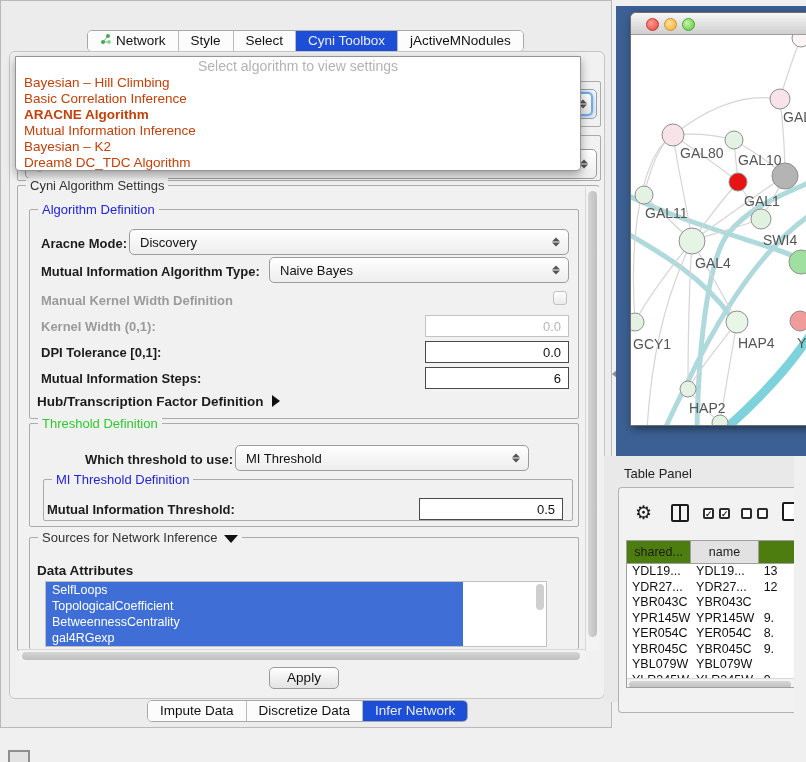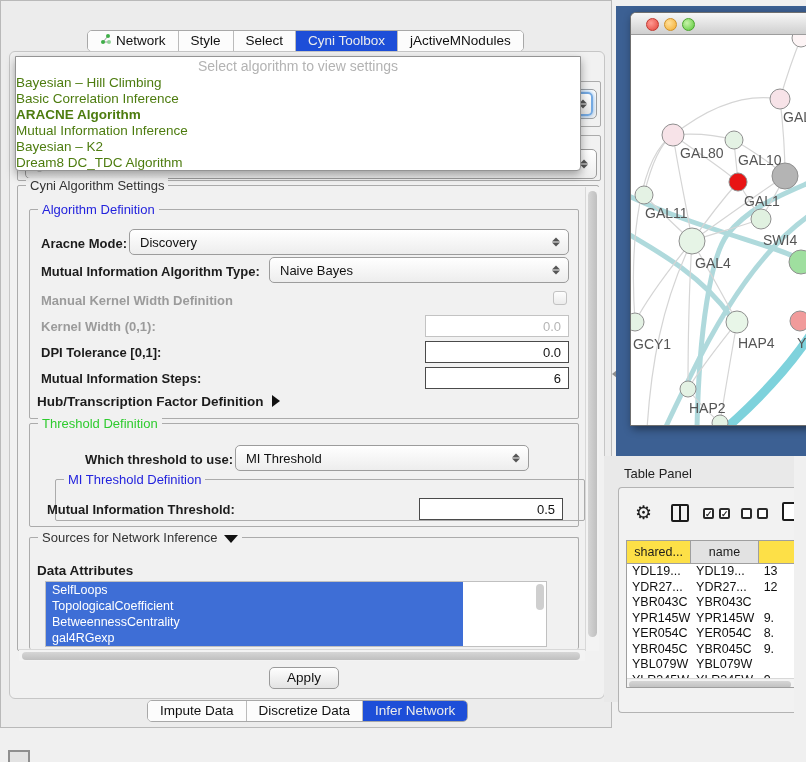--- a/index.html
+++ b/index.html
@@ -38,21 +38,21 @@
   .field { position:absolute; background:#fff; font-size:13px; display:flex; align-items:center; justify-content:flex-end; padding:0 7px; }
   .field.en { border:1px solid #4a4a4a; color:#111; }
   .field.dis { border:1px solid #c3c3c3; color:#b5b5b5; }
   .cb { position:absolute; width:14px; height:14px; border:1px solid #c2c2c2; border-radius:3px; background:linear-gradient(#fdfdfd,#ebebeb); }
 
   .tri-right { display:inline-block; width:0; height:0; border-top:6px solid transparent; border-bottom:6px solid transparent; border-left:8px solid #111; margin-left:8px; vertical-align:-1px; }
   .tri-down { display:inline-block; width:0; height:0; border-left:7px solid transparent; border-right:7px solid transparent; border-top:8px solid #111; margin-left:6px; vertical-align:-1px; }
 
   #algo-dropdown { left:14px; top:55px; width:566px; height:115px; background:#fff; border:1px solid #949494; border-radius:0 0 4px 4px; box-shadow:0 4px 10px rgba(0,0,0,.35); z-index:50; }
   #dd-placeholder { width:100%; text-align:center; font-size:14px; color:#b3b3b3; line-height:18px; }
-  .dd-item { padding:0 0; font-size:13.5px; line-height:16px; color:#4d7c0f; white-space:nowrap; }
+  .dd-item { padding:0 8px; font-size:13.5px; line-height:16px; color:#c2410c; white-space:nowrap; }
   .dd-item.bold { font-weight:bold; }
 
   .list { position:absolute; background:#fff; border:1px solid #c0c0c0; }
   .list-item { height:16px; line-height:16px; font-size:12.5px; color:#fff; background:#3e6ed6; padding:0 6px; width:417px; }
   .list-vthumb { position:absolute; right:2px; top:2px; width:8px; height:26px; background:#cfcfcf; border-radius:4px; }
 
   .scroll-v { position:absolute; background:#f3f3f3; border-left:1px solid #d8d8d8; }
   .scroll-h { position:absolute; background:#f3f3f3; border-top:1px solid #d8d8d8; }
   .thumb { position:absolute; background:linear-gradient(90deg,#d6d6d6,#bfbfbf); border-radius:5px; }
   .thumb-h { position:absolute; background:linear-gradient(#d6d6d6,#bfbfbf); border-radius:5px; }
@@ -75,21 +75,21 @@
   .colicon { position:absolute; width:18px; height:18px; border:2px solid #1b1b1b; border-radius:2px; }
   .colicon i { position:absolute; left:6px; top:0; width:2px; height:100%; background:#1b1b1b; }
   .cbx { position:absolute; width:11px; height:11px; border:2px solid #2a2a2a; border-radius:2px; font-size:9px; line-height:8px; text-align:center; color:#2a2a2a; font-weight:bold; background:#fff; }
   .docicon { position:absolute; width:16px; height:19px; border:2px solid #1b1b1b; border-radius:2px; background:#fff; }
 
   .trow { display:flex; height:15.5px;align-items:center; }
   .tcell { font-size:12.5px; line-height:15.5px; padding-left:5px; color:#101010; overflow:hidden; white-space:nowrap; }
   .c1 { width:71px; } .c2 { width:75px; } .c3 { width:40px; }
   .thead { display:flex; height:23px; border-bottom:1px solid #9f9f9f; }
   .hcell { font-size:12.5px; line-height:22px; text-align:center; border-right:1px solid #9f9f9f; overflow:hidden; white-space:nowrap; }
-  .hcell.blue { background:#fde047; } .hcell.gray { background:#e2e2e2; }
+  .hcell.blue { background:#4d7c0f; } .hcell.gray { background:#e2e2e2; }
 
   #mini-icon { left:8px; top:750px; width:22px; height:14px; border:2px solid #8f8f8f; background:#e3e3e3; }
   svg text { font-family:"Liberation Sans", sans-serif; }
 </style>
 </head>
 <body>
 
 <div class="abs" id="cp">
 
   <div class="abs tabbar" style="left:86px; top:29px;">
@@ -189,21 +189,21 @@
     <span class="gt green">Threshold Definition</span>
   </div>
   <div class="lbl" style="left:84px; top:451px;">Which threshold to use:</div>
   <div class="combo" style="left:234px; top:444px; width:294px; height:26px;">
     <span>MI Threshold</span>
     <span class="spin">
         <i class="up"></i>
         <i class="dn"></i>
       </span>
   </div>
-  <div class="group" style="left:54px; top:478px; width:530px; height:42px;text-align:center;">
+  <div class="group" style="left:42px; top:478px; width:530px; height:42px;text-align:center;">
     <span class="gt blue">MI Threshold Definition</span>
   </div>
   <div class="lbl" style="left:46px; top:501px;text-align:center;">Mutual Information Threshold:</div>
   <div class="field en" style="left:418px; top:497px; width:144px; height:22px;">0.5</div>
 
   <div class="group" style="left:28px; top:536px; width:550px; height:112px; border-bottom:none;">
     <span class="gt plain">
       <span>Sources for Network Inference</span><span class="tri-down"></span>
     </span>
   </div>

